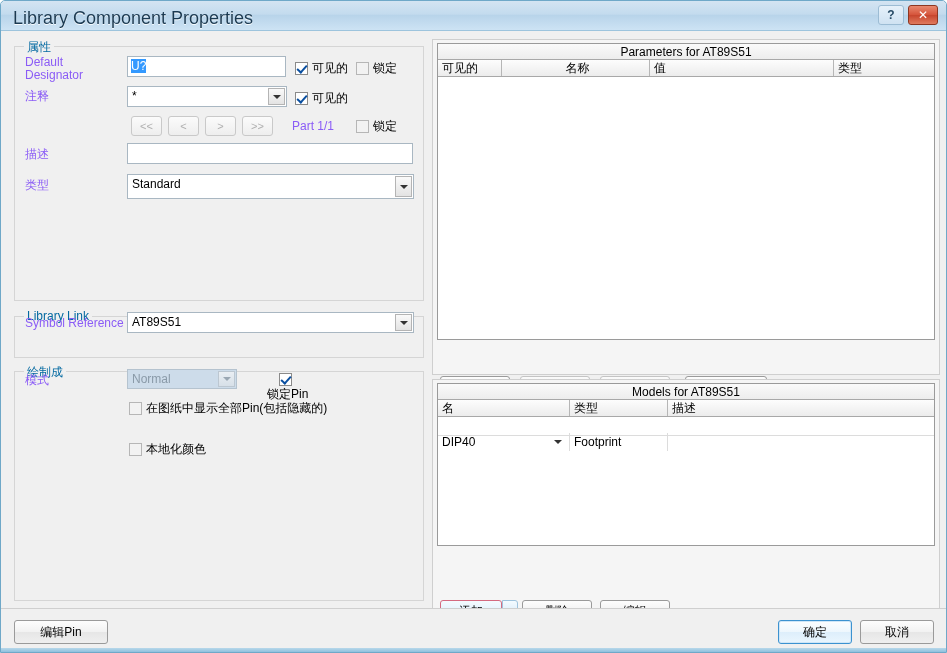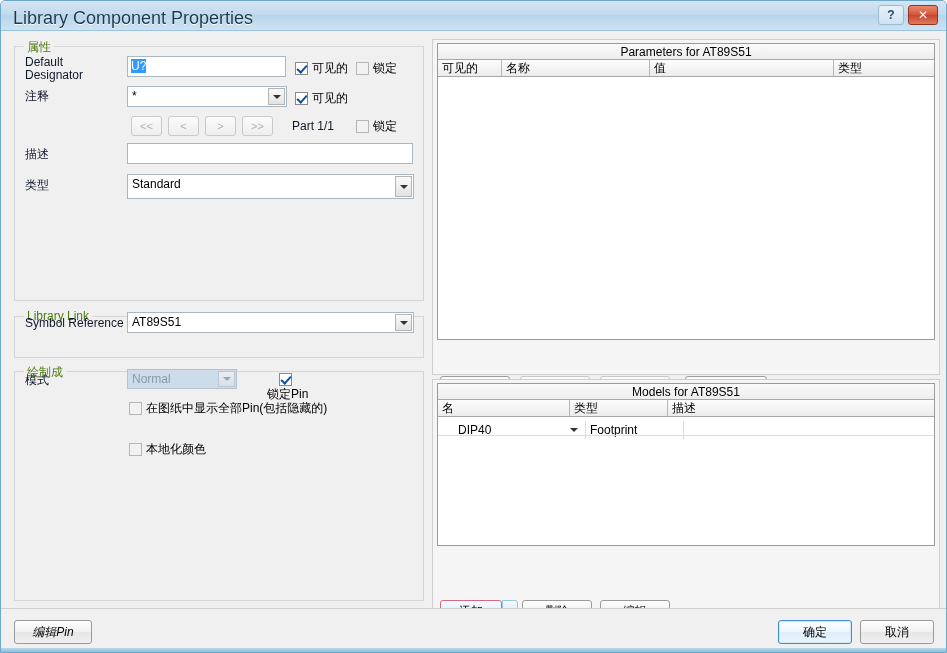--- a/index.html
+++ b/index.html
@@ -55,23 +55,23 @@
   }
   
   .groupbox {
     position: absolute;
     border: 1px solid #d5d5d5;
     background: transparent;
   }
   .group-title {
     position: absolute; top: -8px; left: 9px;
     background: #f0f0f0; padding: 0 3px;
-    font-size: 12px; color: #4d7c0f; white-space: nowrap;
-  }
-  .lbl { position: absolute; font-size: 12px; color: #0f172a; white-space: nowrap; }
+    font-size: 12px; color: #0369a1; white-space: nowrap;
+  }
+  .lbl { position: absolute; font-size: 12px; color: #8b5cf6; white-space: nowrap; }
   .lbl2 { line-height: 13px; }
   
   .tfield {
     position: absolute; background: #fff;
     border: 1px solid #a9b7c2;
     font-size: 12px; padding: 1px 3px; line-height: 17px;
     color: #000; overflow: hidden; white-space: nowrap;
   }
   .sel-text { background: #3399ff; color: #fff; }
   .combo {
@@ -307,21 +307,21 @@
       <span class="cl">本地化颜色</span>
     </div>
 
     <div class="panel" style="left:431px; top:8px; width:508px; height:336px;">
     </div>
 
     <div class="tbl" style="left:436px; top:12px; width:498px; height:297px;">
       <div class="tbl-cap">Parameters for AT89S51</div>
       <div class="tbl-hdr">
         <div class="hcell" style="left:0; width:64px;">可见的</div>
-        <div class="hcell" style="left:64px; width:148px;">名称</div>
+        <div class="hcell" style="left:64px; width:148px;text-align:center;">名称</div>
         <div class="hcell" style="left:212px; width:184px;">值</div>
         <div class="hcell nob" style="left:396px; width:100px;">类型</div>
       </div>
       <div class="tbl-body"></div>
     </div>
 
     <div class="btn" style="left:439px; top:345px; width:70px; height:22px;">添加</div>
     <div class="btn disabled" style="left:519px; top:345px; width:70px; height:22px;">移除</div>
     <div class="btn disabled" style="left:599px; top:345px; width:70px; height:22px;">编辑</div>
     <div class="btn" style="left:684px; top:345px; width:82px; height:22px;">添加规则</div>
@@ -330,40 +330,40 @@
     </div>
 
     <div class="tbl" style="left:436px; top:352px; width:498px; height:163px;padding-left:24px;">
       <div class="tbl-cap">Models for AT89S51</div>
       <div class="tbl-hdr">
         <div class="hcell" style="left:0; width:132px;">名</div>
         <div class="hcell" style="left:132px; width:98px;">类型</div>
         <div class="hcell nob" style="left:230px; width:266px;">描述</div>
       </div>
       <div class="tbl-body">
-        <div class="row" style="top:4px;margin-left:16px;">
+        <div class="row" style="top:16px;">
           <div class="cell" style="left:0; width:132px;">DIP40</div>
           <div class="cell-combo-arrow" style="left:112px;">
             <span class="tri-down"></span>
           </div>
           <div class="cell" style="left:132px; width:98px;">Footprint</div>
           <div class="cell" style="left:230px; width:266px; border-right:none;"></div>
         </div>
         <div class="rowline" style="top:18px;"></div>
       </div>
     </div>
 
     <div class="btn hl-pink" style="left:439px; top:569px; width:62px; height:22px;">添加</div>
     <div class="split-arrow" style="left:501px; top:569px; width:16px; height:22px;">
       <span class="tri-down" style="border-top-color:#2c4a61;"></span>
     </div>
     <div class="btn" style="left:521px; top:569px; width:70px; height:22px;">删除</div>
     <div class="btn" style="left:599px; top:569px; width:70px; height:22px;">编辑</div>
 
     <div id="bottombar">
-      <div class="btn" style="left:13px; top:11px; width:78px; height:24px;font-style:italic;">编辑Pin</div>
+      <div class="btn" style="left:13px; top:11px; width:94px; height:24px;">编辑Pin</div>
       <div class="btn focus-blue" style="left:777px; top:11px; width:74px; height:24px;">确定</div>
       <div class="btn" style="left:859px; top:11px; width:74px; height:24px;">取消</div>
     </div>
   </div>
 
   <div id="bottom-edge"></div>
 </div>
 
 </body></html>

